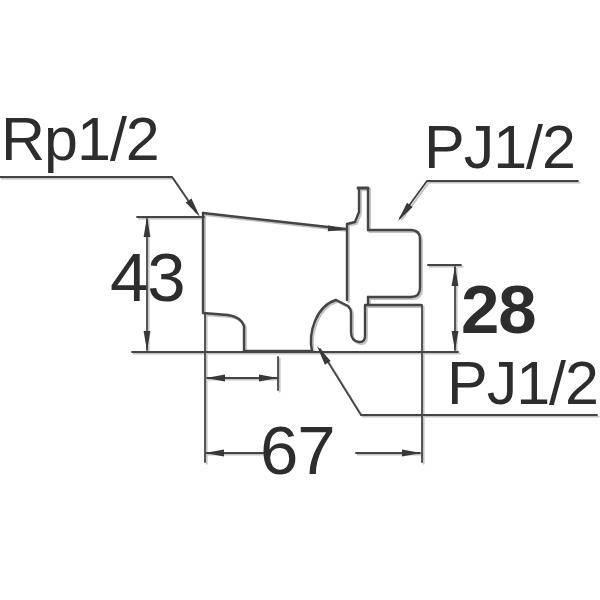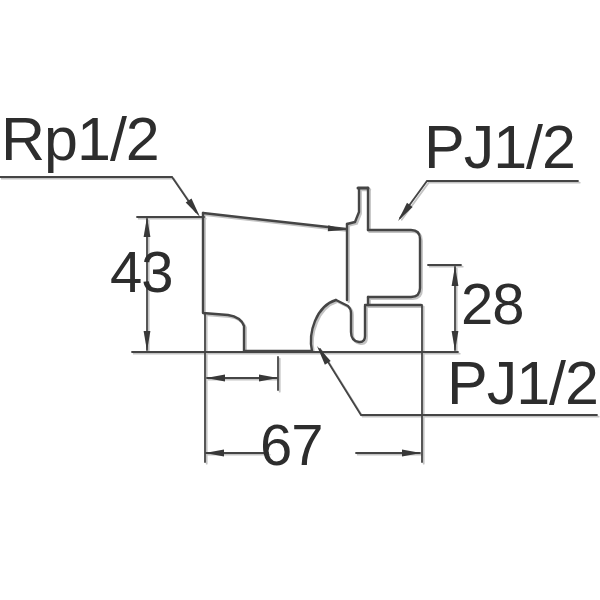--- a/index.html
+++ b/index.html
@@ -6,26 +6,26 @@
   .canvas{
     position:relative;width:600px;height:600px;background:#ffffff;overflow:hidden;
     font-family:"Liberation Sans", sans-serif;
   }
   .canvas svg{position:absolute;left:0;top:0;}
   .lbl{
     position:absolute;color:#2d2d2d;line-height:1;white-space:nowrap;
     font-family:"Liberation Sans", sans-serif;
   }
   .thread-lbl{font-size:61px;letter-spacing:-1px;}
-  .dim-lbl{font-size:58px;letter-spacing:-1px;}
+  .dim-lbl{font-size:69px;letter-spacing:-1px;}
   .lbl-rp{left:1px;top:109px;}
   .lbl-pj-top{left:424px;top:117px;}
   .lbl-pj-bottom{left:447px;top:353px;}
   .lbl-43{left:110px;top:243px;}
-  .lbl-28{left:461px;top:275px;}
+  .lbl-28{left:461px;top:275px;font-weight:bold;}
   .lbl-23{left:206px;top:375px;}
   .lbl-67{left:260px;top:416px;}
 </style>
 </head>
 <body>
 
 <div class="canvas">
 
   <svg width="600" height="600" viewBox="0 0 600 600">
     <defs>

